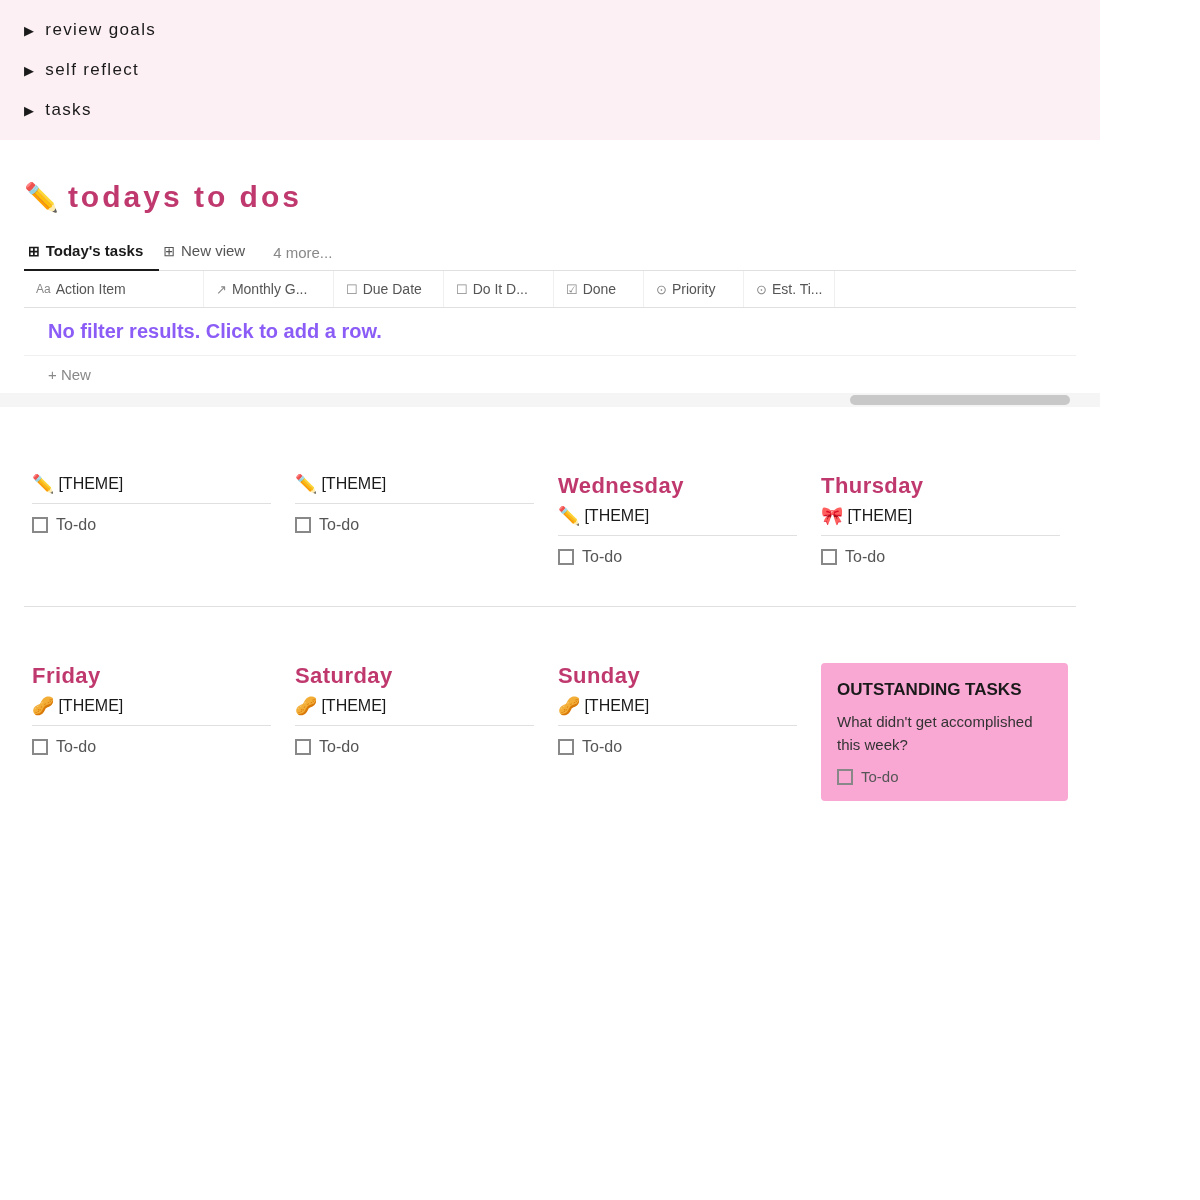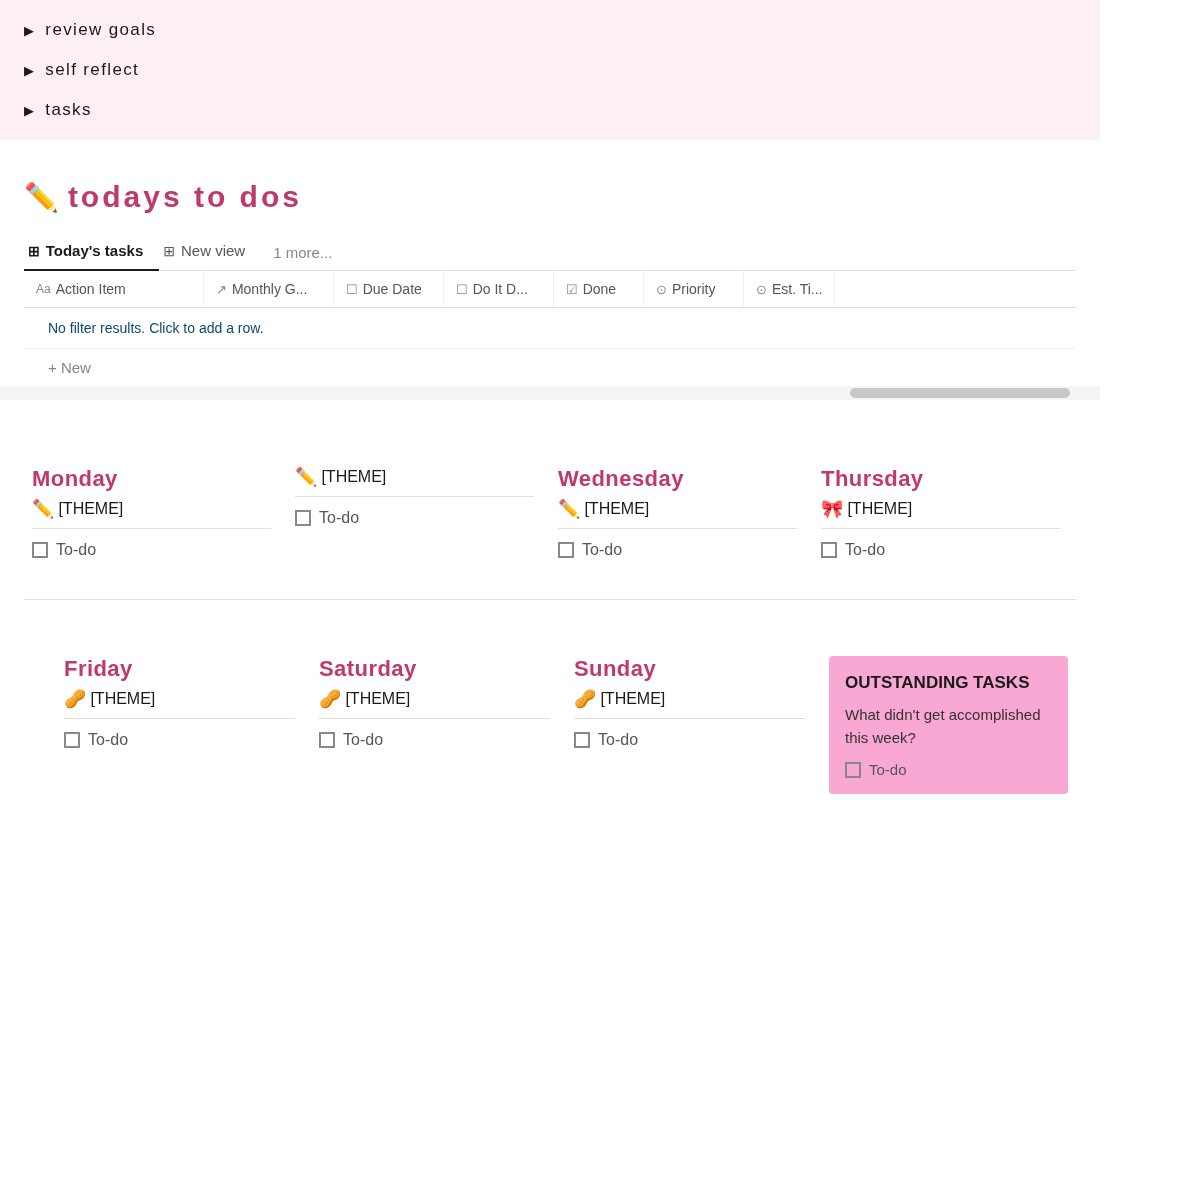--- a/index.html
+++ b/index.html
@@ -108,22 +108,23 @@
     .th:first-child { min-width: 180px; }
     .th-col2 { min-width: 130px; }
     .th-col3 { min-width: 110px; }
     .th-col4 { min-width: 110px; }
     .th-col5 { min-width: 90px; }
     .th-col6 { min-width: 100px; }
     .th-col7 { min-width: 80px; }
 
     .table-body {
       padding: 12px 24px;
-      color: #0c4a6e;
-      font-size: 14px;
+      color: #8b5cf6;
+      font-size: 20px;
+      font-weight: bold;
     }
     .add-new-row {
       display: flex;
       gap: 6px;
       padding: 10px 24px;
       color: #888;
       font-size: 15px;
       cursor: pointer;
       border-top: 1px solid #f0f0f0;
     }
@@ -197,21 +198,20 @@
       flex-shrink: 0;
     }
 
     
     .weekly-grid-bottom {
       display: grid;
       grid-template-columns: repeat(4, 1fr);
       gap: 0;
       padding: 20px 24px;
       background: #fff;
-      margin-left: 32px;
     }
 
     
     .outstanding-box {
       background: #f9a8d4;
       border-radius: 4px;
       padding: 16px;
       margin: 16px 8px 0 8px;
     }
     .outstanding-title {
@@ -271,21 +271,21 @@
 
   <div class="tabs-row">
     <div class="tab active">
       <span class="tab-icon">⊞</span>
       <span>Today's tasks</span>
     </div>
     <div class="tab">
       <span class="tab-icon">⊞</span>
       <span>New view</span>
     </div>
-    <div class="tab-more">1 more...</div>
+    <div class="tab-more">4 more...</div>
   </div>
 
   <div class="table-header">
     <div class="th">
       <span style="font-size:12px;color:#888;">Aa</span>
       <span>Action Item</span>
     </div>
     <div class="th th-col2">
       <span style="font-size:13px;color:#888;">↗</span>
       <span>Monthly G...</span>
@@ -322,21 +322,20 @@
 </div>
 
 <div class="scroll-area">
   <div class="scroll-thumb"></div>
 </div>
 
 <div class="weekly-separator"></div>
 
 <div class="weekly-grid" id="weekly-row1">
     <div class="day-cell">
-    <div class="day-name">Monday</div>
     <div class="day-theme">
       <span class="theme-emoji">✏️</span>
       <span>[THEME]</span>
     </div>
     <div class="todo-item">
       <span class="checkbox"></span>
       <span>To-do</span>
     </div>
   </div>
     <div class="day-cell">

